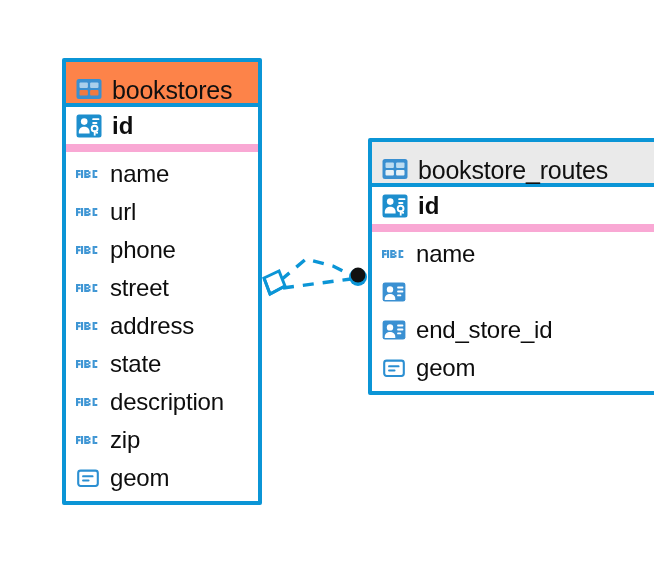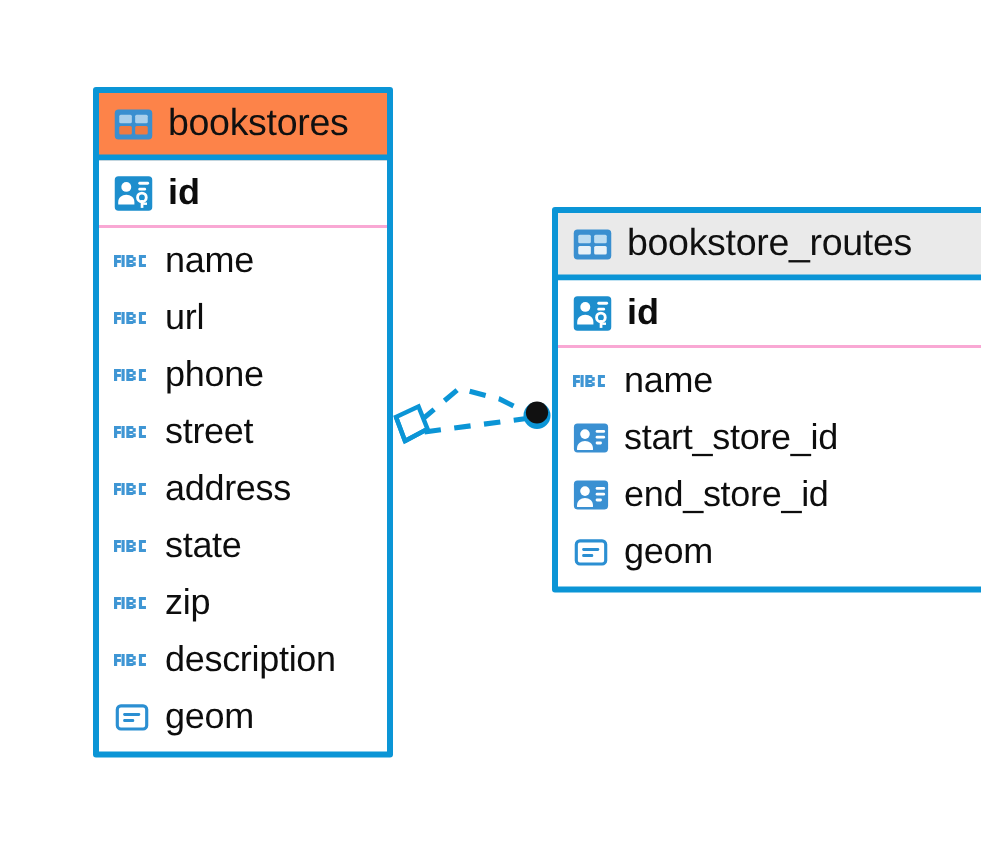--- a/index.html
+++ b/index.html
@@ -28,21 +28,21 @@
     position: absolute;
     box-sizing: border-box;
     background: #ffffff;
     border: 4px solid #0b95d6;
     border-radius: 2px;
   }
   .entity-header {
     box-sizing: border-box;
     height: 45px;
     display: flex;
-    align-items: center;
+    align-items: flex-end;
     gap: 9px;
     padding: 0 9px;
     border-bottom: 4px solid #0b95d6;
   }
   .entity-header .title {
     font-size: 25px;
     color: #101010;
     line-height: 1;
     white-space: nowrap;
     letter-spacing: -0.2px;
@@ -50,21 +50,21 @@
   .entity-header.orange { background: #fd8349; }
   .entity-header.grey   { background: #eaeaea; }
 
   .pk-row {
     box-sizing: border-box;
     height: 45px;
     display: flex;
     align-items: center;
     gap: 9px;
     padding: 0 9px;
-    border-bottom: 2px solid #f9a8d4;
+    border-bottom: 8px solid #f9a8d4;
     background: #ffffff;
   }
   .pk-row .label {
     font-size: 24px;
     font-weight: bold;
     color: #0d0d0d;
     line-height: 1;
   }
 
   .field-list { padding: 3px 0 4px 0; text-align: center; }
@@ -296,44 +296,44 @@
                 <rect x="10.8" y="12.3" width="3.1" height="2"></rect>
               <rect x="10.8" y="15" width="3.1" height="2"></rect>
               <rect x="13.4" y="10.4" width="2.1" height="2.5"></rect>
                 <rect x="13.4" y="13.9" width="2.1" height="2.5"></rect>
               <rect x="17.6" y="9" width="2.1" height="8"></rect>
               <rect x="19.2" y="9" width="3.1" height="2"></rect>
                 <rect x="19.2" y="15" width="3.1" height="2"></rect>
             </g>
           </svg>
         </span>
+        <span class="label">description</span>
+      </div>
+
+      <div class="field-row">
+        <span class="icon icon-abc">
+          <svg viewBox="0 0 26 26" width="26" height="26">
+            <g fill="#3f96d4">
+              <rect x="1" y="9" width="2.1" height="8"></rect>
+                <rect x="6" y="9" width="2.1" height="8"></rect>
+              <rect x="2.6" y="9" width="3" height="2"></rect>
+                <rect x="2.6" y="12.3" width="3" height="2"></rect>
+              <rect x="9.2" y="9" width="2.1" height="8"></rect>
+              <rect x="10.8" y="9" width="3.1" height="2"></rect>
+                <rect x="10.8" y="12.3" width="3.1" height="2"></rect>
+              <rect x="10.8" y="15" width="3.1" height="2"></rect>
+              <rect x="13.4" y="10.4" width="2.1" height="2.5"></rect>
+                <rect x="13.4" y="13.9" width="2.1" height="2.5"></rect>
+              <rect x="17.6" y="9" width="2.1" height="8"></rect>
+              <rect x="19.2" y="9" width="3.1" height="2"></rect>
+                <rect x="19.2" y="15" width="3.1" height="2"></rect>
+            </g>
+          </svg>
+        </span>
         <span class="label">zip</span>
-      </div>
-
-      <div class="field-row">
-        <span class="icon icon-abc">
-          <svg viewBox="0 0 26 26" width="26" height="26">
-            <g fill="#3f96d4">
-              <rect x="1" y="9" width="2.1" height="8"></rect>
-                <rect x="6" y="9" width="2.1" height="8"></rect>
-              <rect x="2.6" y="9" width="3" height="2"></rect>
-                <rect x="2.6" y="12.3" width="3" height="2"></rect>
-              <rect x="9.2" y="9" width="2.1" height="8"></rect>
-              <rect x="10.8" y="9" width="3.1" height="2"></rect>
-                <rect x="10.8" y="12.3" width="3.1" height="2"></rect>
-              <rect x="10.8" y="15" width="3.1" height="2"></rect>
-              <rect x="13.4" y="10.4" width="2.1" height="2.5"></rect>
-                <rect x="13.4" y="13.9" width="2.1" height="2.5"></rect>
-              <rect x="17.6" y="9" width="2.1" height="8"></rect>
-              <rect x="19.2" y="9" width="3.1" height="2"></rect>
-                <rect x="19.2" y="15" width="3.1" height="2"></rect>
-            </g>
-          </svg>
-        </span>
-        <span class="label">description</span>
       </div>
 
       <div class="field-row">
         <span class="icon icon-geom">
           <svg viewBox="0 0 26 26" width="26" height="26">
             <rect x="3.2" y="5.6" width="19.6" height="15.4" rx="2.4" fill="#ffffff" stroke="#2b8fd2" stroke-width="2.1"></rect>
             <rect x="7.1" y="10.3" width="11.4" height="2" rx="0.9" fill="#2b8fd2"></rect>
             <rect x="7.1" y="14.4" width="7.4" height="2" rx="0.9" fill="#2b8fd2"></rect>
           </svg>
         </span>
@@ -403,21 +403,20 @@
         <span class="icon icon-fk">
           <svg viewBox="0 0 26 26" width="26" height="26">
             <rect x="1.6" y="3.4" width="22.8" height="19.2" rx="2.4" fill="#3a90d2"></rect>
             <circle cx="9" cy="10.4" r="3.2" fill="#ffffff"></circle>
             <path d="M3.7 19.9c0-3 2.4-4.9 5.3-4.9s5.3 1.9 5.3 4.9v1.1H3.7z" fill="#ffffff"></path>
             <rect x="16.1" y="7.6" width="6.3" height="1.9" rx="0.9" fill="#ffffff"></rect>
             <rect x="16.1" y="11.5" width="6.3" height="1.9" rx="0.9" fill="#ffffff"></rect>
             <rect x="16.1" y="15.4" width="4.2" height="1.9" rx="0.9" fill="#ffffff"></rect>
           </svg>
         </span>
-        <span class="label">start_store_id</span>
       </div>
 
       <div class="field-row">
         <span class="icon icon-fk">
           <svg viewBox="0 0 26 26" width="26" height="26">
             <rect x="1.6" y="3.4" width="22.8" height="19.2" rx="2.4" fill="#3a90d2"></rect>
             <circle cx="9" cy="10.4" r="3.2" fill="#ffffff"></circle>
             <path d="M3.7 19.9c0-3 2.4-4.9 5.3-4.9s5.3 1.9 5.3 4.9v1.1H3.7z" fill="#ffffff"></path>
             <rect x="16.1" y="7.6" width="6.3" height="1.9" rx="0.9" fill="#ffffff"></rect>
             <rect x="16.1" y="11.5" width="6.3" height="1.9" rx="0.9" fill="#ffffff"></rect>

